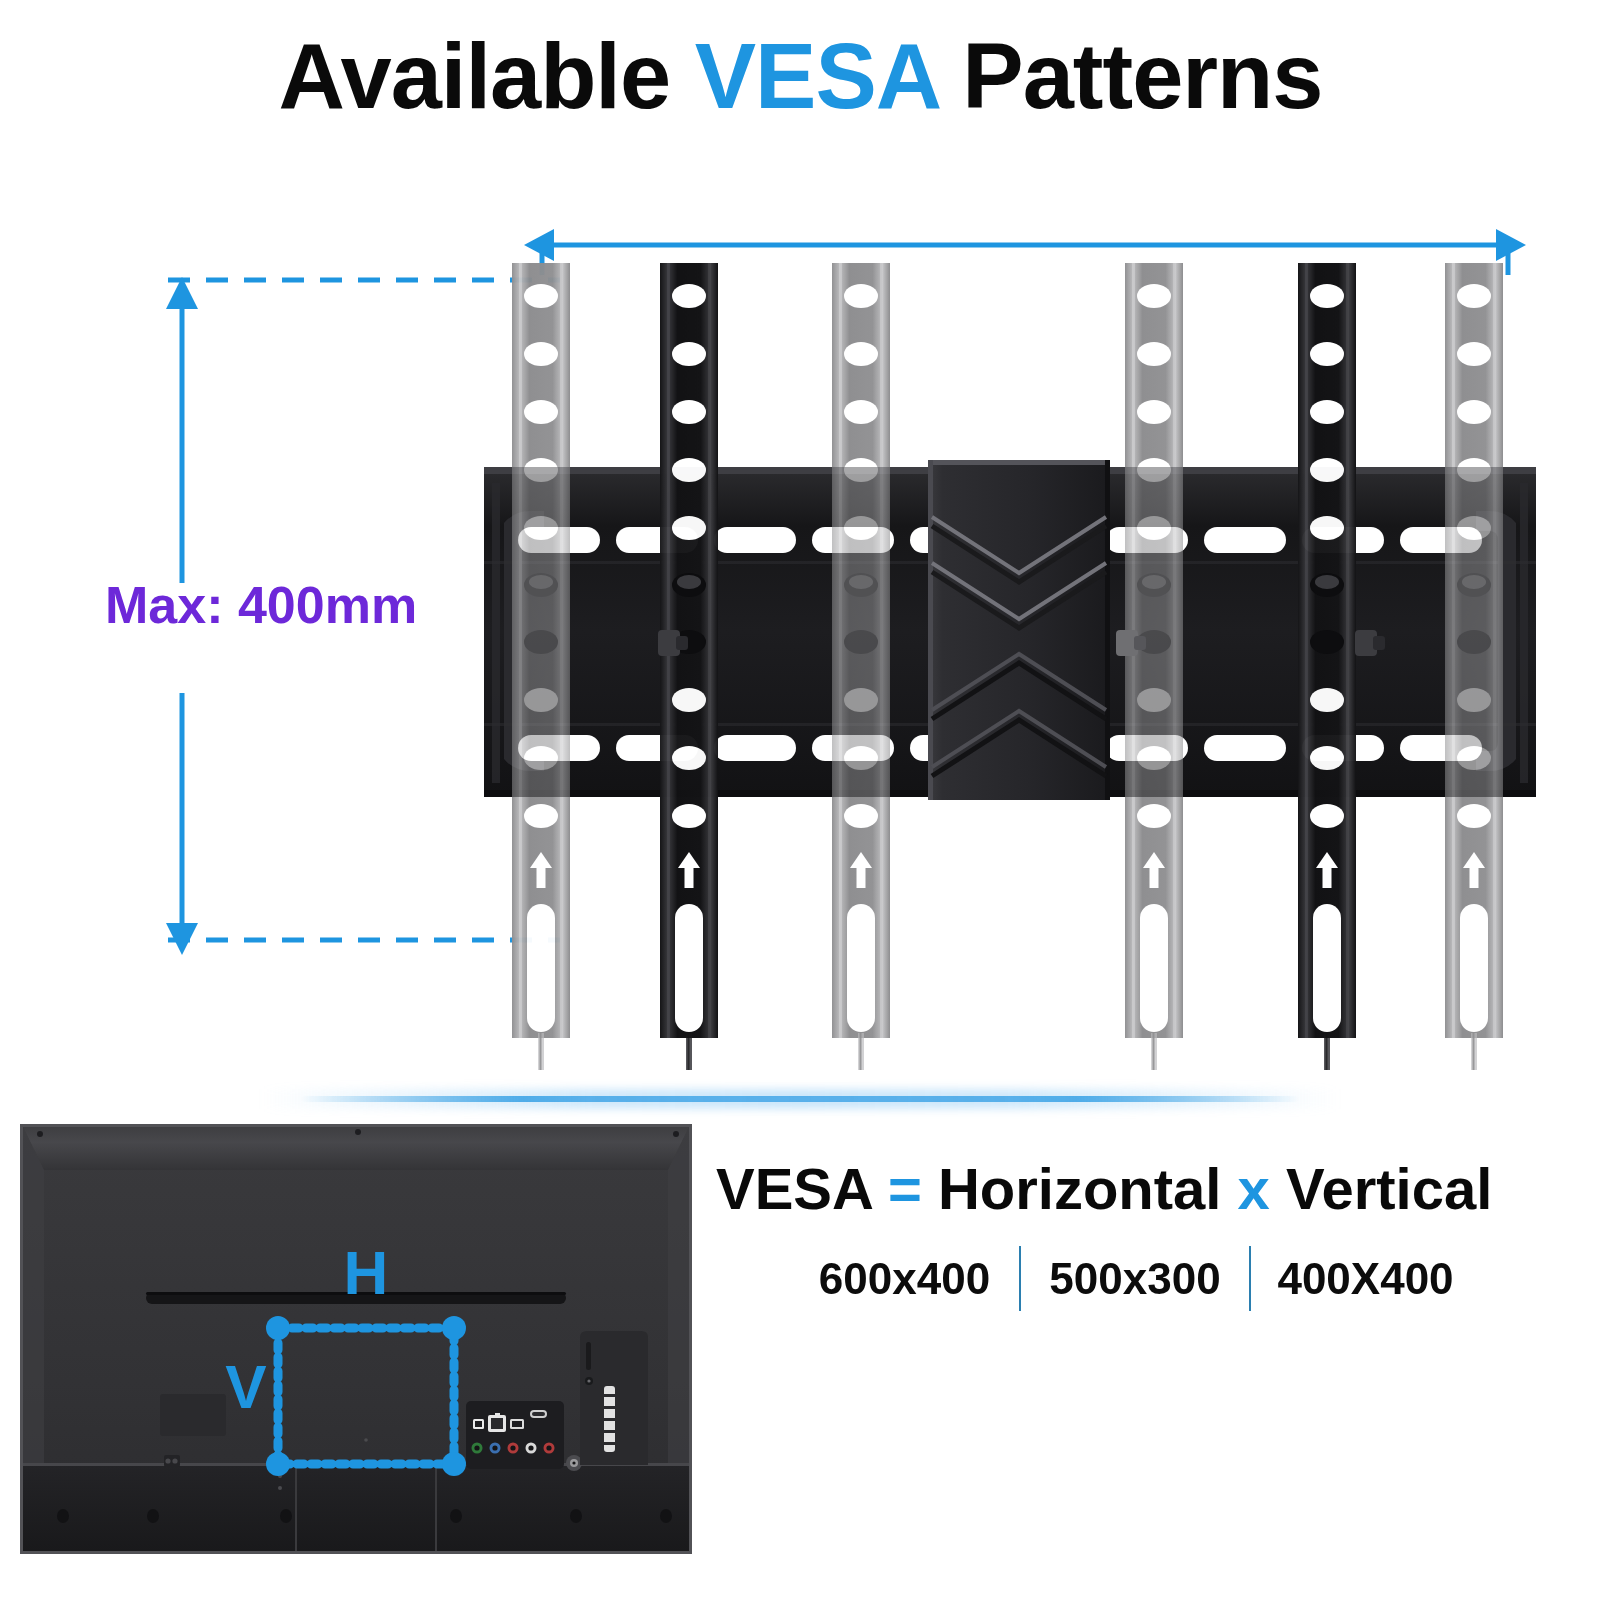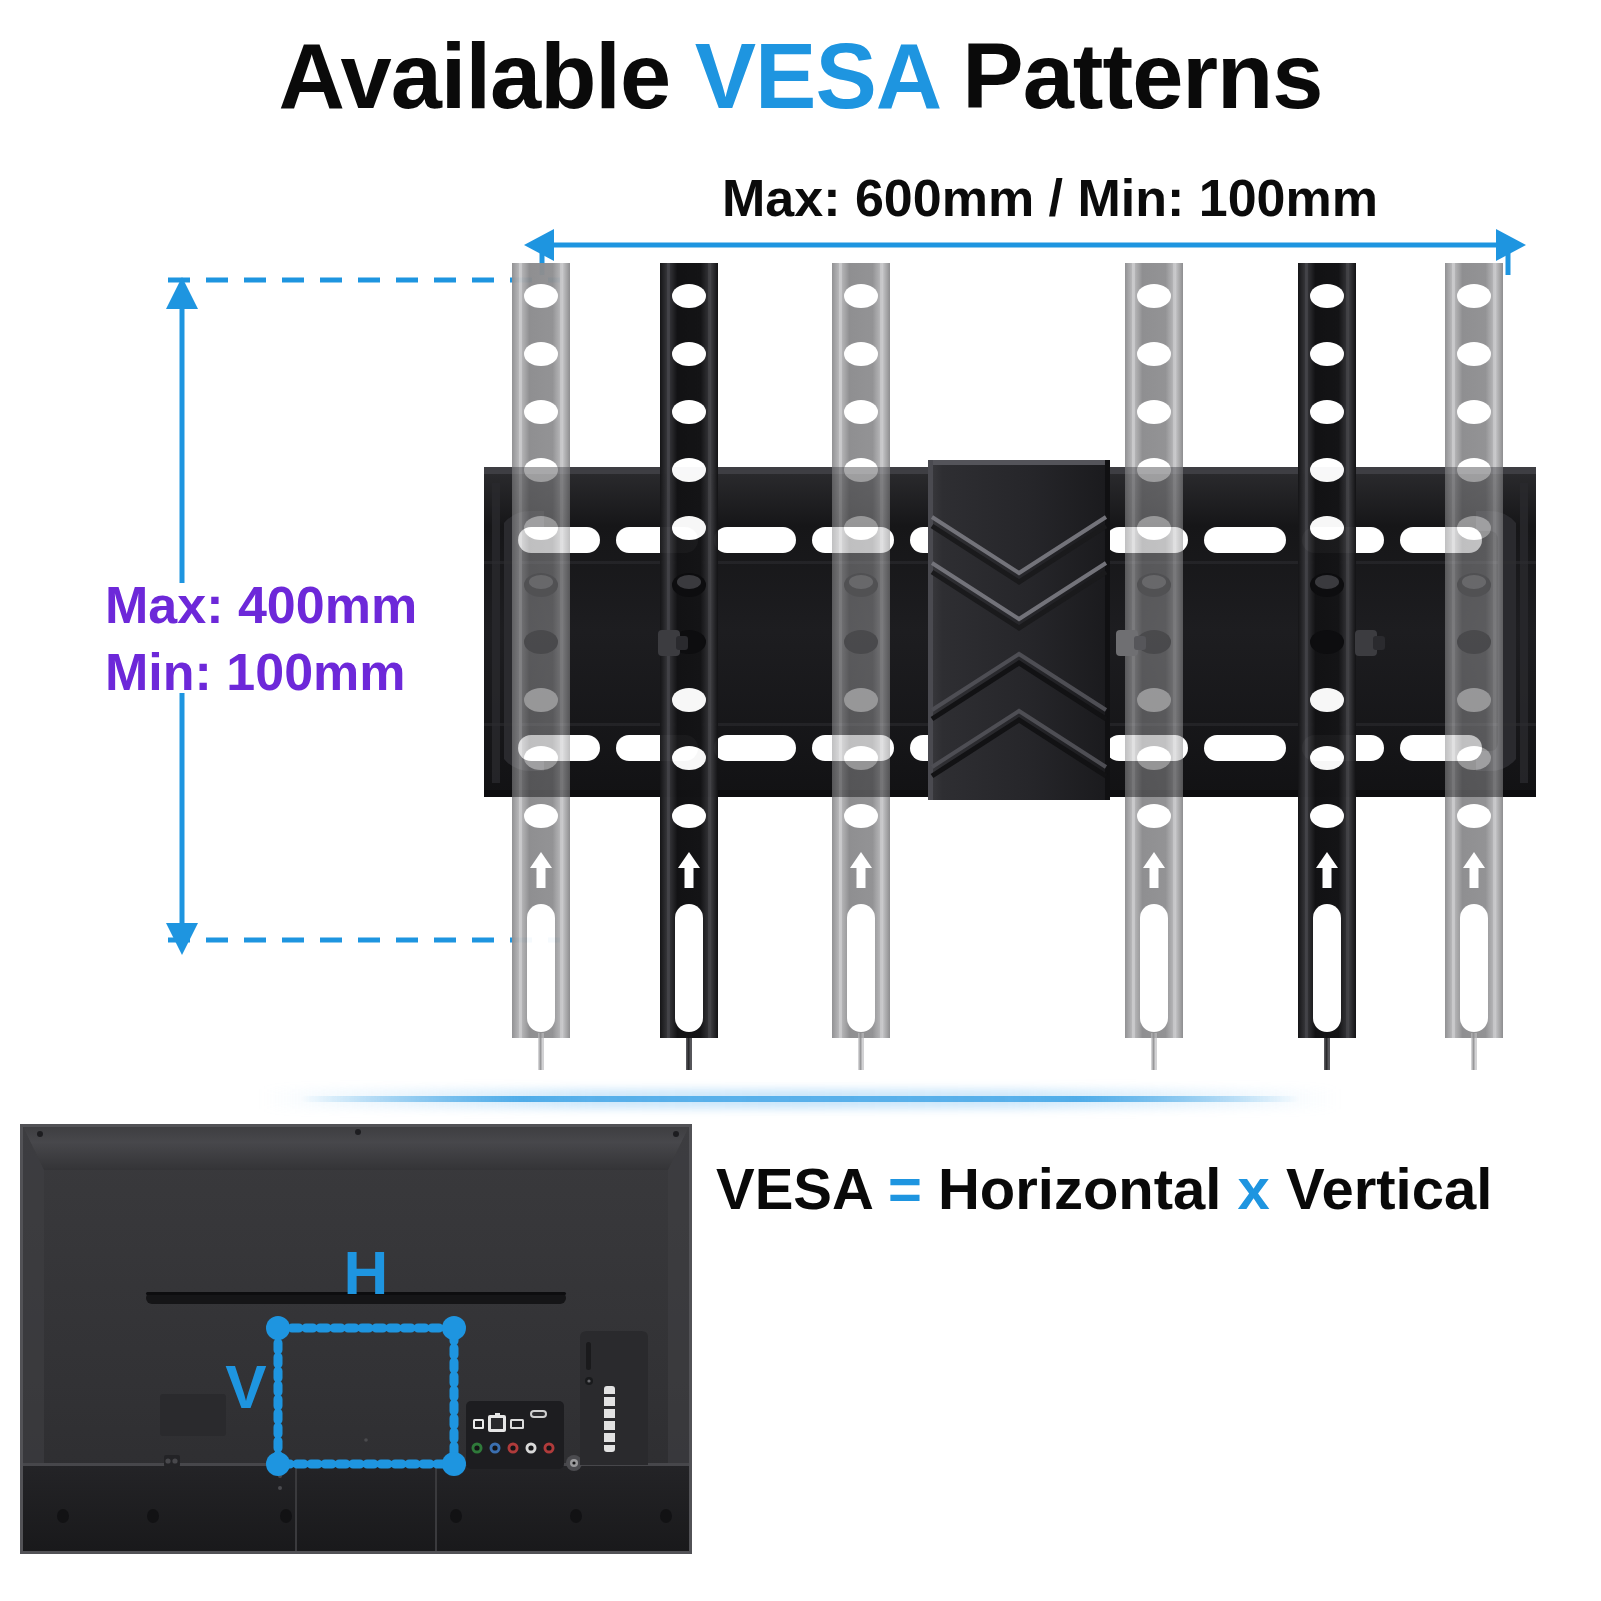--- a/index.html
+++ b/index.html
@@ -87,21 +87,20 @@
 </style>
 </head>
 <body>
 
 <div class="stage">
 
   <div id="title">
     <span>Available </span><span class="accent">VESA</span><span> Patterns</span>
   </div>
 
-  <div id="hlabel">Max: 600mm / Min: 100mm</div>
 
   <svg id="harrow" width="1010" height="60" viewBox="0 0 1010 60">
     <g stroke="#1E95E0" stroke-width="5" fill="none">
       <line x1="22" y1="30" x2="988" y2="30"></line>
       <line x1="22" y1="28" x2="22" y2="60"></line>
       <line x1="988" y1="28" x2="988" y2="60"></line>
     </g>
     <polygon points="4,30 34,14 34,46" fill="#1E95E0"></polygon>
     <polygon points="1006,30 976,14 976,46" fill="#1E95E0"></polygon>
   </svg>
@@ -112,21 +111,20 @@
     <line x1="28" y1="675" x2="420" y2="675" stroke="#1E95E0" stroke-width="5" stroke-dasharray="22 16"></line>
 
     <line x1="42" y1="22" x2="42" y2="318" stroke="#1E95E0" stroke-width="5"></line>
     <line x1="42" y1="428" x2="42" y2="668" stroke="#1E95E0" stroke-width="5"></line>
     <polygon points="42,12 26,44 58,44" fill="#1E95E0"></polygon>
     <polygon points="42,690 26,658 58,658" fill="#1E95E0"></polygon>
   </svg>
 
   <div id="vlabel">
     <div>Max: 400mm</div>
-    <div>Min: 100mm</div>
   </div>
 
   <svg id="bracket" width="1080" height="815" viewBox="0 0 1080 815">
     <defs>
       <linearGradient id="gBlackRail" x1="0" y1="0" x2="1" y2="0">
         <stop offset="0%" stop-color="#151517"></stop>
         <stop offset="14%" stop-color="#3a3a3e"></stop>
         <stop offset="30%" stop-color="#121214"></stop>
         <stop offset="70%" stop-color="#141416"></stop>
         <stop offset="88%" stop-color="#3c3c40"></stop>
@@ -483,17 +481,22 @@
     <span>VESA</span>
     <span class="accent">=</span>
     <span>Horizontal</span>
     <span class="accent">x</span>
     <span>Vertical</span>
   </div>
 
   <div id="vtable">
     <table>
       <tbody id="vtable-body">
+          <tr>
+            <td class="c1">600x400</td>
+            <td class="c2">500x300</td>
+            <td class="c3">400X400</td>
+          </tr>
         </tbody>
     </table>
   </div>
 
 </div>
 
 </body></html>

